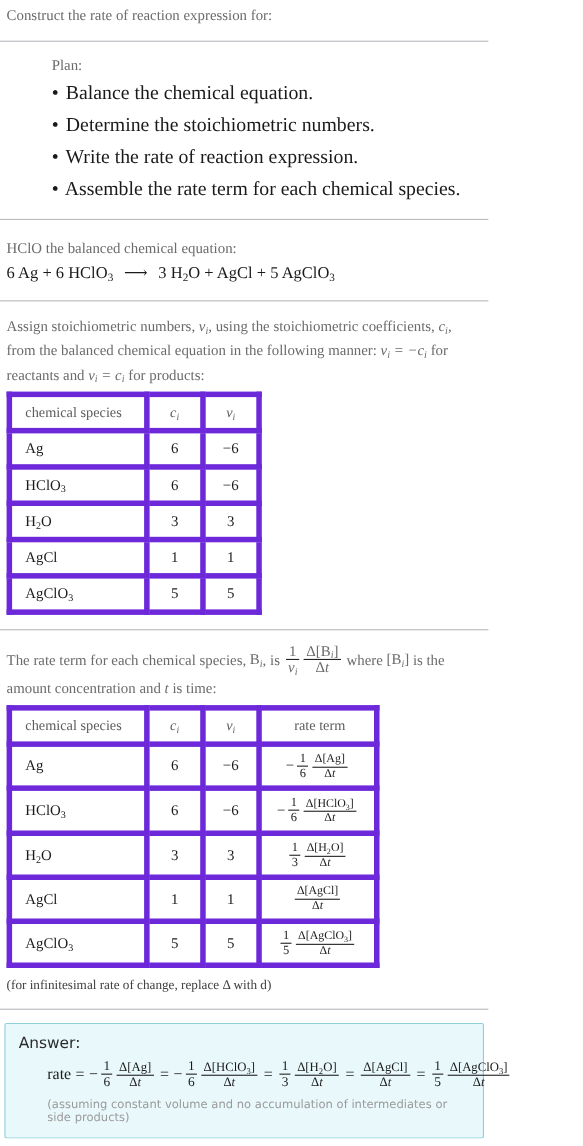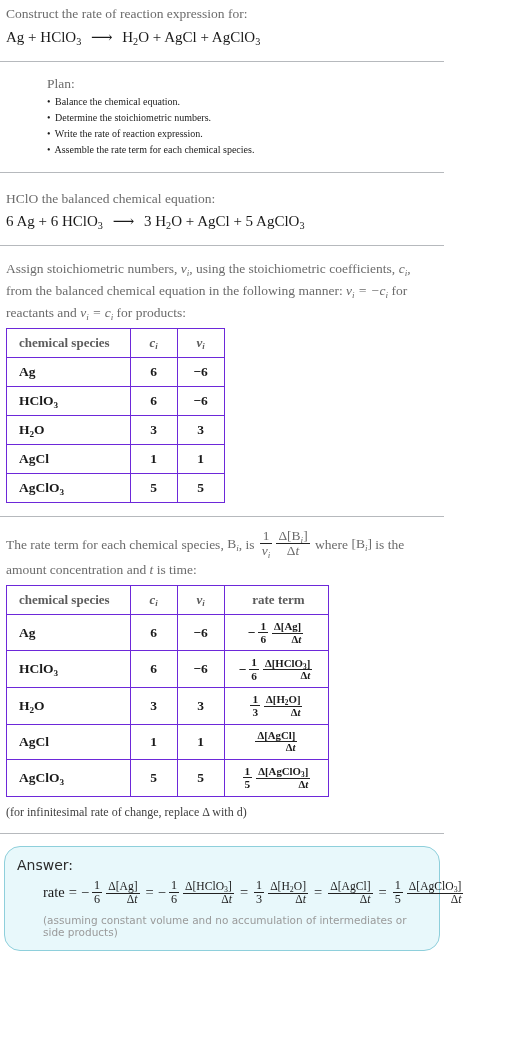--- a/index.html
+++ b/index.html
@@ -36,21 +36,21 @@
   }
 
   .section { padding: 0 6px; margin-left: 41px; }
 
   .plan-head {
     color: #6b6b6b;
     font-size: 13.5px;
     line-height: 1.5;
   }
   .plan-item {
-    font-size: 10px;
+    font-size: 18px;
     line-height: 1.62;
     color: #1a1a1a;
   }
   .plan-item .bullet { margin-right: 2px; }
 
   .para {
     font-size: 13.5px;
     line-height: 1.62;
     color: #3a3a3a;
     padding: 0 6px;
@@ -68,31 +68,31 @@
     line-height: 1.08;
     margin: 0 2px;
   }
   .frac .num { display: block; padding: 0 2px; }
   .frac .den {
     display: block;
     border-top: 1px solid #222;
     padding: 0 2px;
   }
   .frac.sm { font-size: 0.84em; }
-  .frac.tiny { font-size: 0.80em; text-align: right; }
+  .frac.tiny { font-size: 0.80em; }
 
   table.grid {
     border-collapse: collapse;
     margin: 4px 6px 0 6px;
     background: #fff;
   }
   table.grid td, table.grid th {
-    border: 1px solid #6d28d9;
+    border: 5px solid #6d28d9;
     padding: 6px 10px;
-    font-weight: bold;
+    font-weight: normal;
     font-size: 13.5px;
     text-align: center;
     vertical-align: middle;
     white-space: nowrap;
   }
   table.grid th {
     color: #5c5c5c;
     font-size: 13px;
   }
   table.grid td.species, table.grid th.species {
@@ -107,21 +107,21 @@
   .footnote {
     color: #404040;
     font-size: 12px;
     padding: 7px 6px 0 6px;
     line-height: 1.4;
   }
 
   .answer-box {
     margin: 4px 4px 0 4px;
     border: 1px solid #8ecfdb;
-    border-radius: 16px;
+    border-radius: 2px;
     background: #e8f8fb;
     padding: 10px 12px 12px 12px;
     box-sizing: border-box;
   }
   .answer-label {
     font-family: "DejaVu Sans", "Liberation Sans", sans-serif;
     font-size: 14px;
     color: #2b2b2b;
     padding-bottom: 6px;
   }
@@ -142,31 +142,20 @@
   .minus { padding-right: 1px; }
   .arrow { padding: 0 6px; }
 </style>
 </head>
 <body>
 
 <div class="page">
 
   <div>
     <div class="prompt-label">Construct the rate of reaction expression for:</div>
-    <div class="equation-line">
-      <span>Ag</span>
-      <span> + </span>
-      <span>HClO<sub>3</sub></span>
-      <span class="arrow">⟶</span>
-      <span>H<sub>2</sub>O</span>
-      <span> + </span>
-      <span>AgCl</span>
-      <span> + </span>
-      <span>AgClO<sub>3</sub></span>
-    </div>
   </div>
 
   <hr class="divider">
 
   <div class="section">
     <div class="plan-head">Plan:</div>
     <div class="plan-item">
       <span class="bullet">•</span>
       <span>Balance the chemical equation.</span>
     </div>

